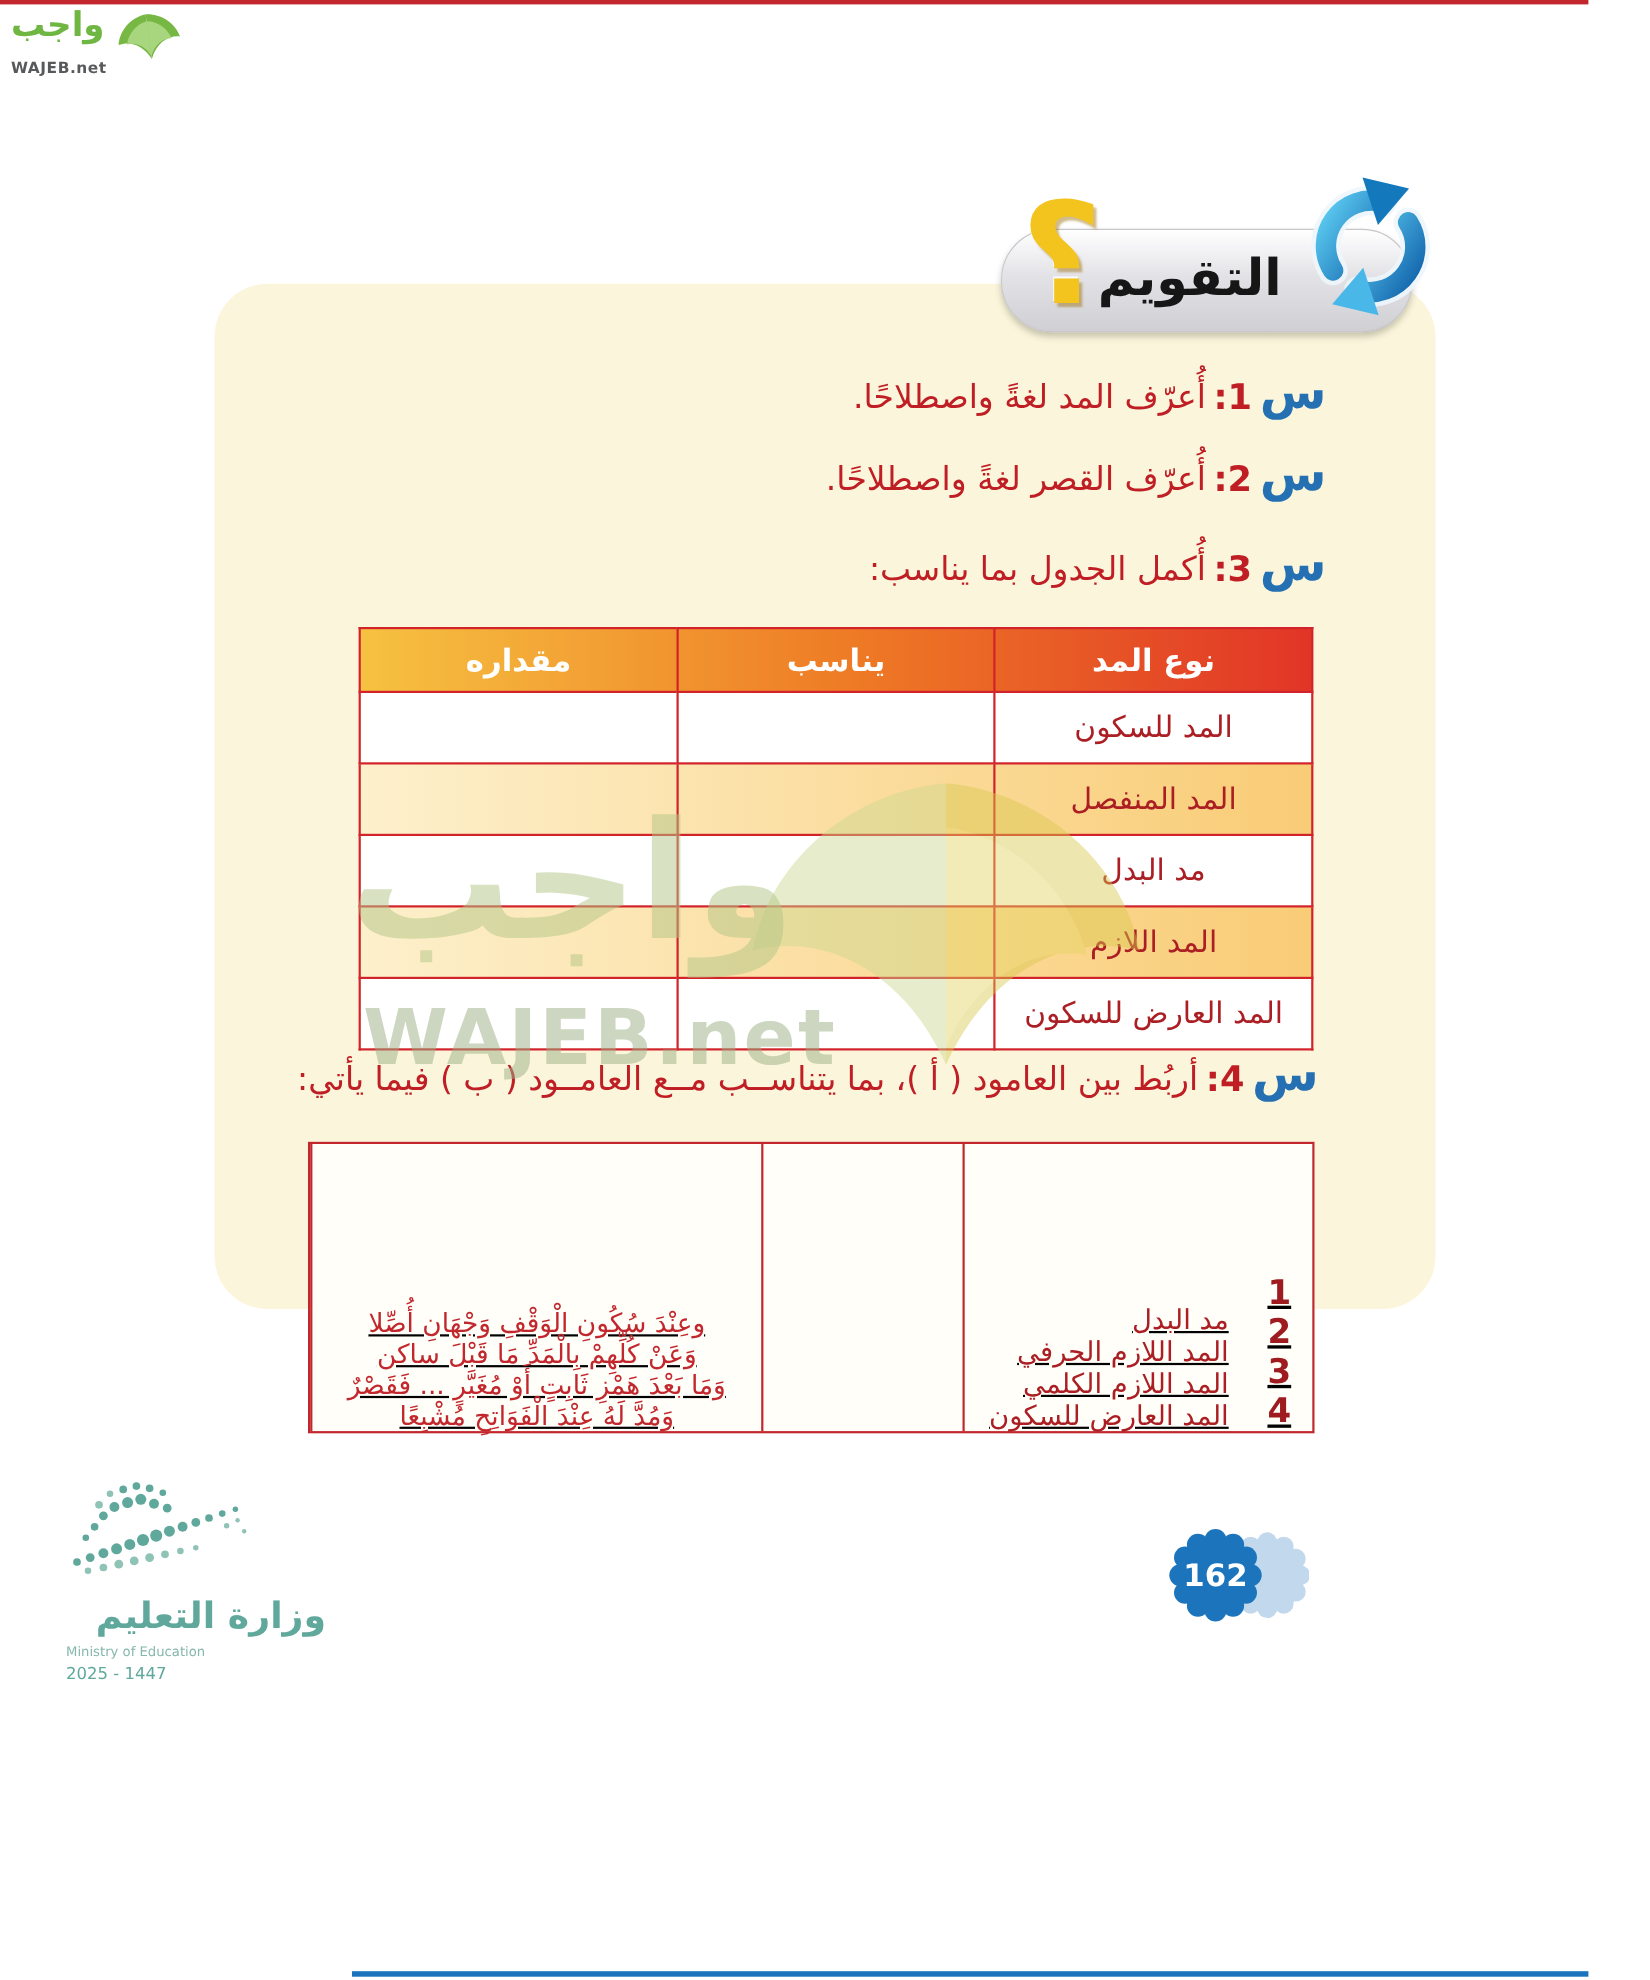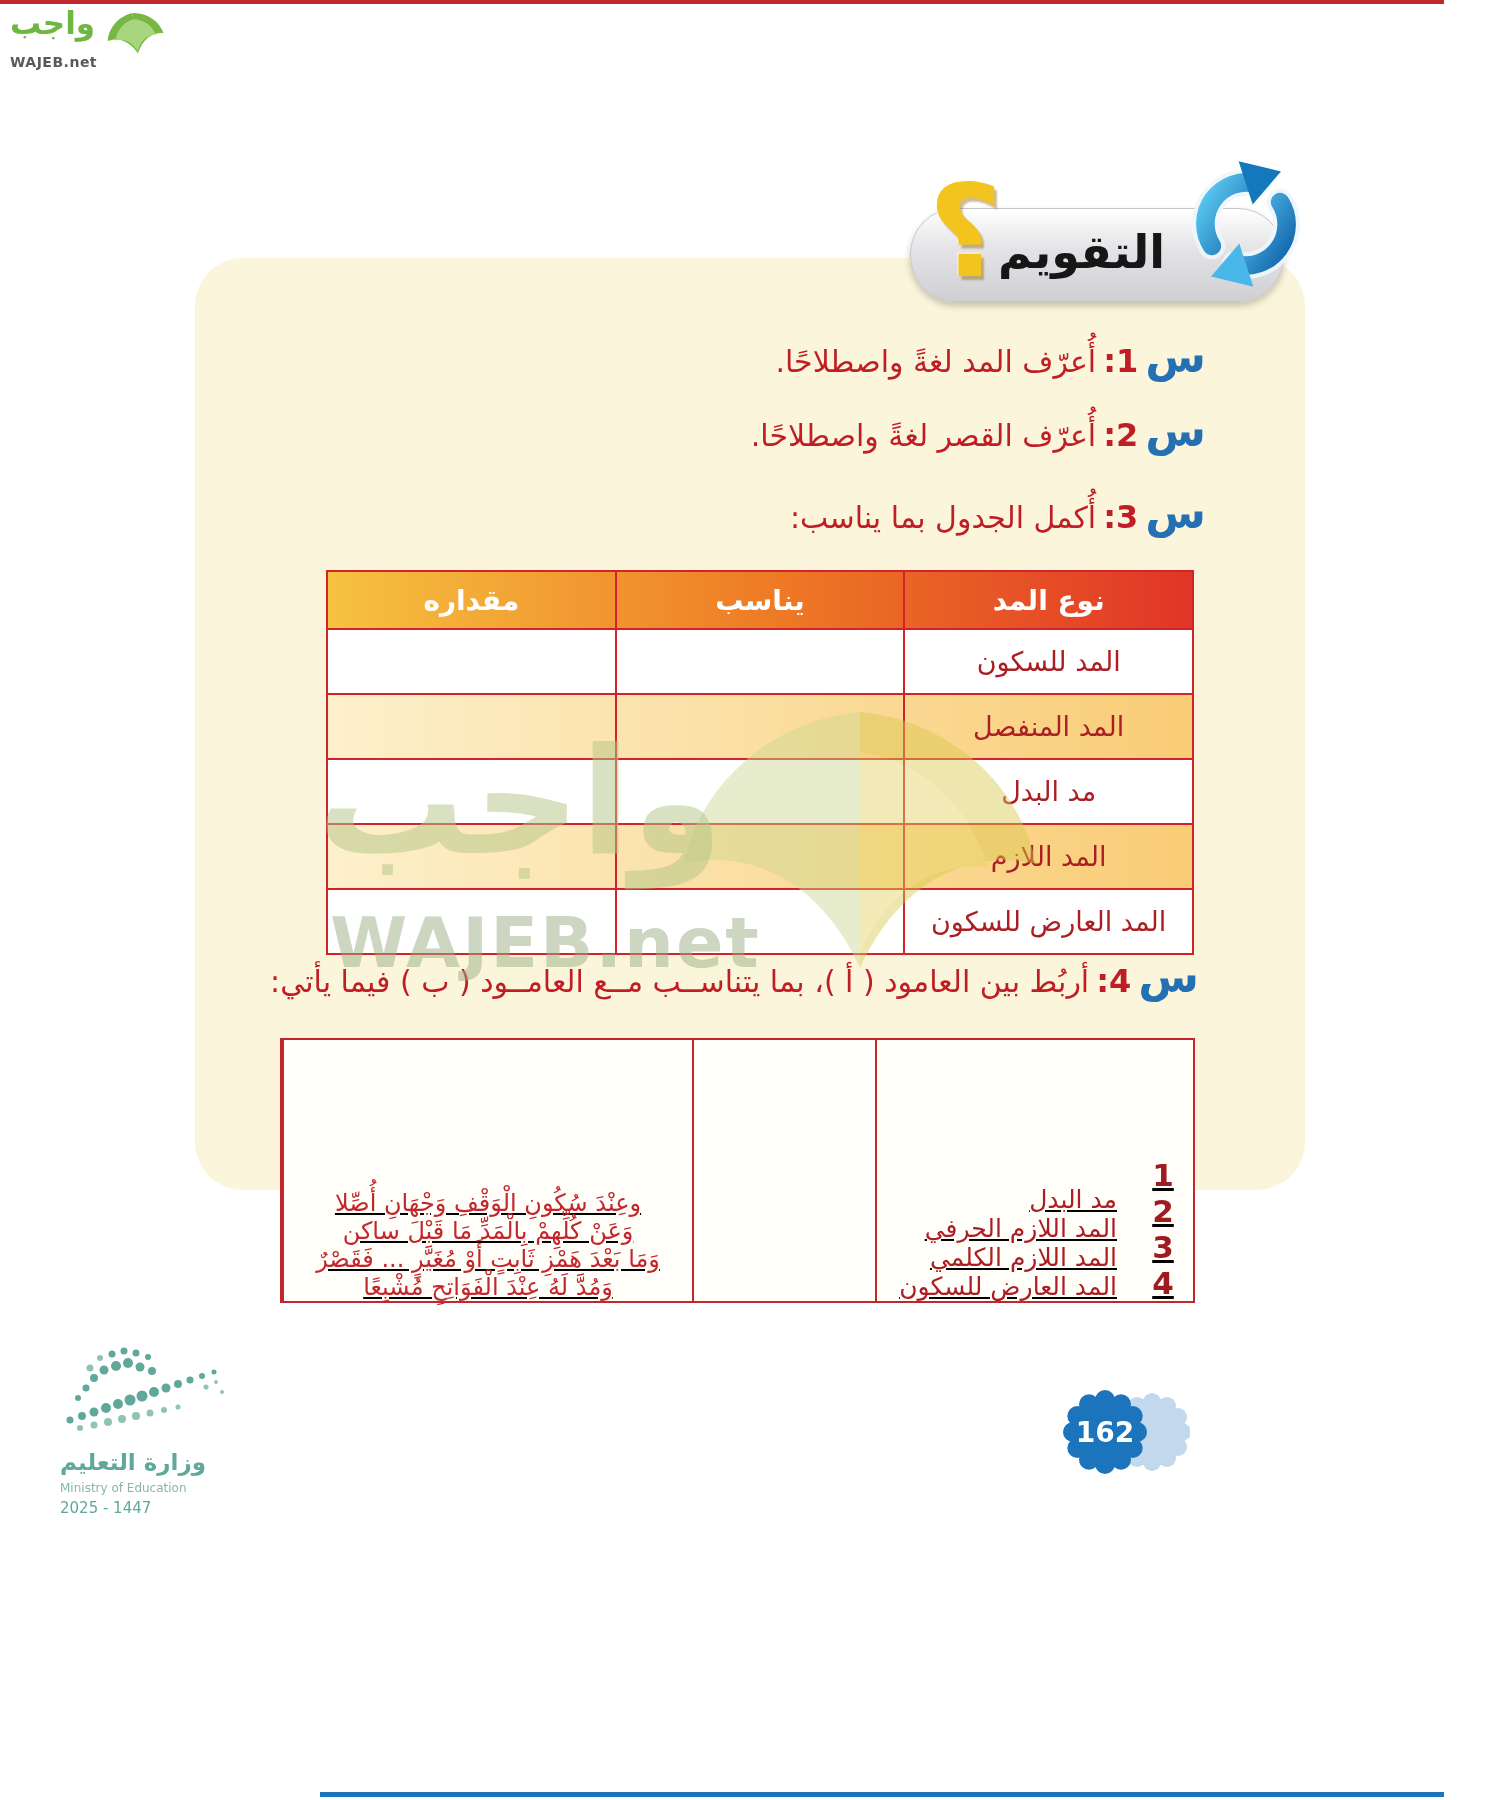--- a/index.html
+++ b/index.html
@@ -61,21 +61,21 @@
 
   
   .wm{position:absolute;z-index:6;pointer-events:none;}
   .wm-ar{left:270px;top:728px;width:500px;text-align:center;font-size:148px;font-weight:bold;color:#b3c687;opacity:.5;line-height:1;}
   .wm-book{left:645px;top:672px;width:430px;height:320px;opacity:.45;}
   .wm-net{left:330px;top:902px;font-size:70px;font-weight:bold;color:#9caf85;opacity:.5;letter-spacing:2px;}
 
   
   .ministry{position:absolute;left:60px;top:1342px;width:260px;}
   .min-dots{width:180px;height:95px;}
-  .min-ar{font-size:23px;font-weight:bold;color:#5fa89b;margin-top:8px;letter-spacing:1px;}
+  .min-ar{font-size:33px;font-weight:bold;color:#5fa89b;margin-top:8px;letter-spacing:1px;margin-left:27px;}
   .min-en{font-size:12px;color:#86b7ac;margin-top:6px;}
   .min-years{font-size:15px;color:#5fa89b;margin-top:4px;}
   .badge{position:absolute;left:1060px;top:1384px;width:130px;height:95px;}
 </style>
 </head>
 <body>
 
 <div class="page">
 
   <div class="frame-top"></div>

